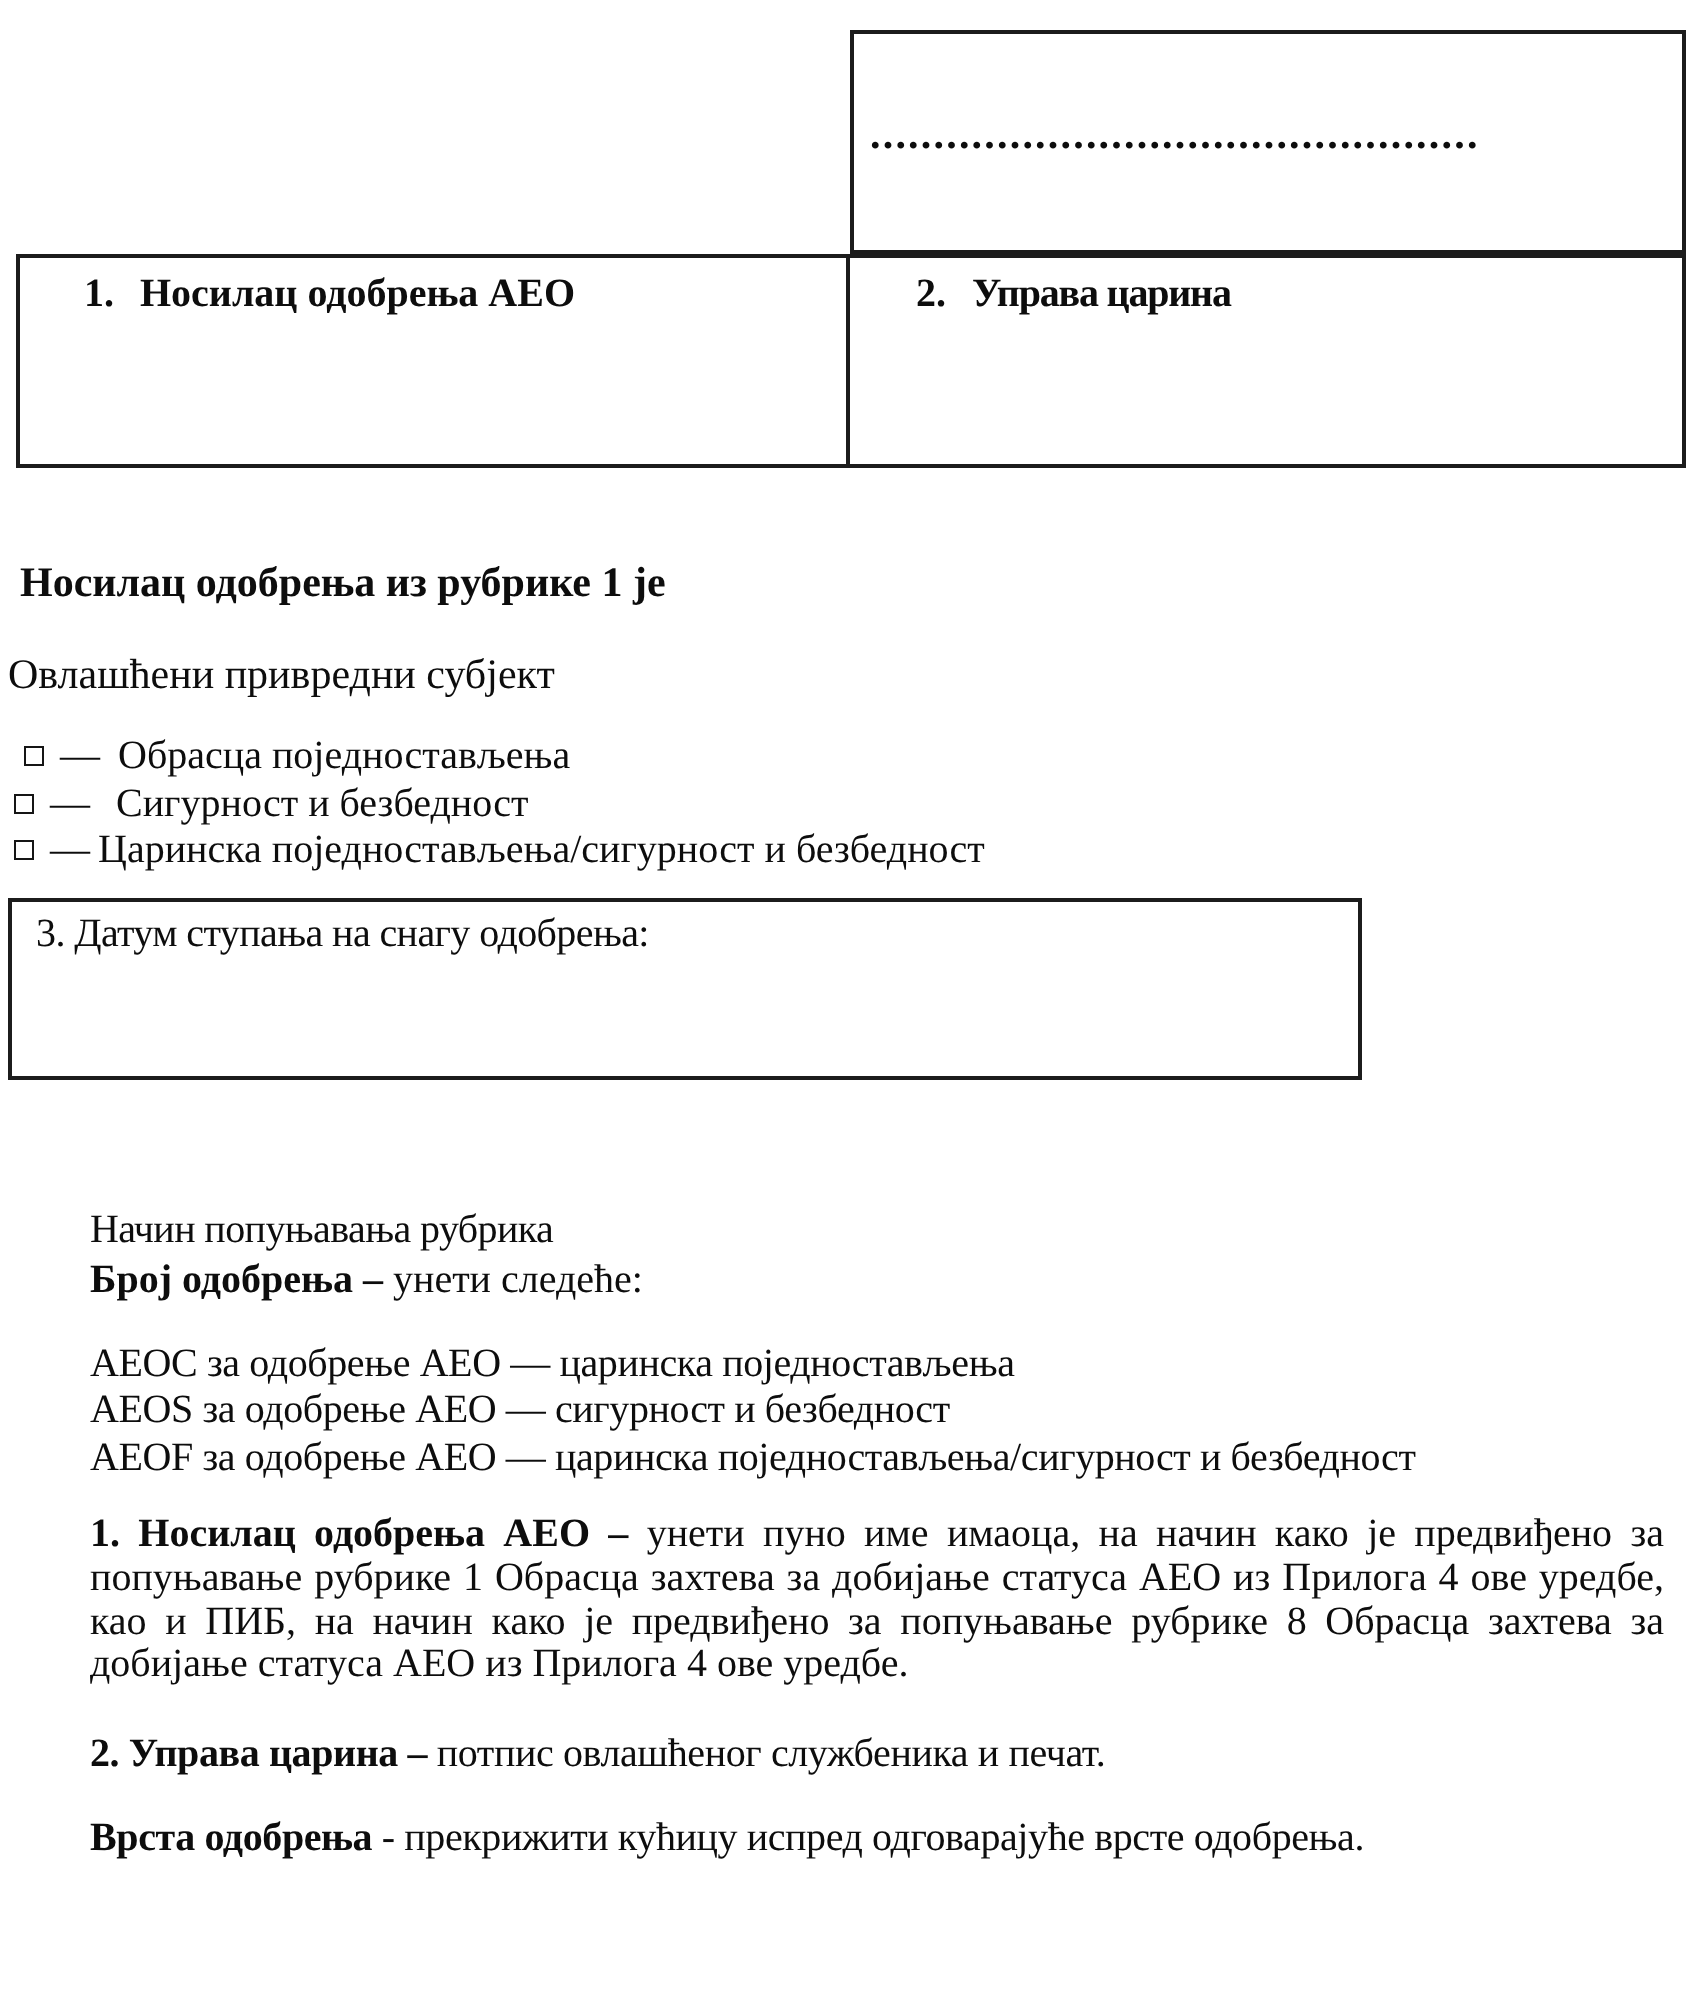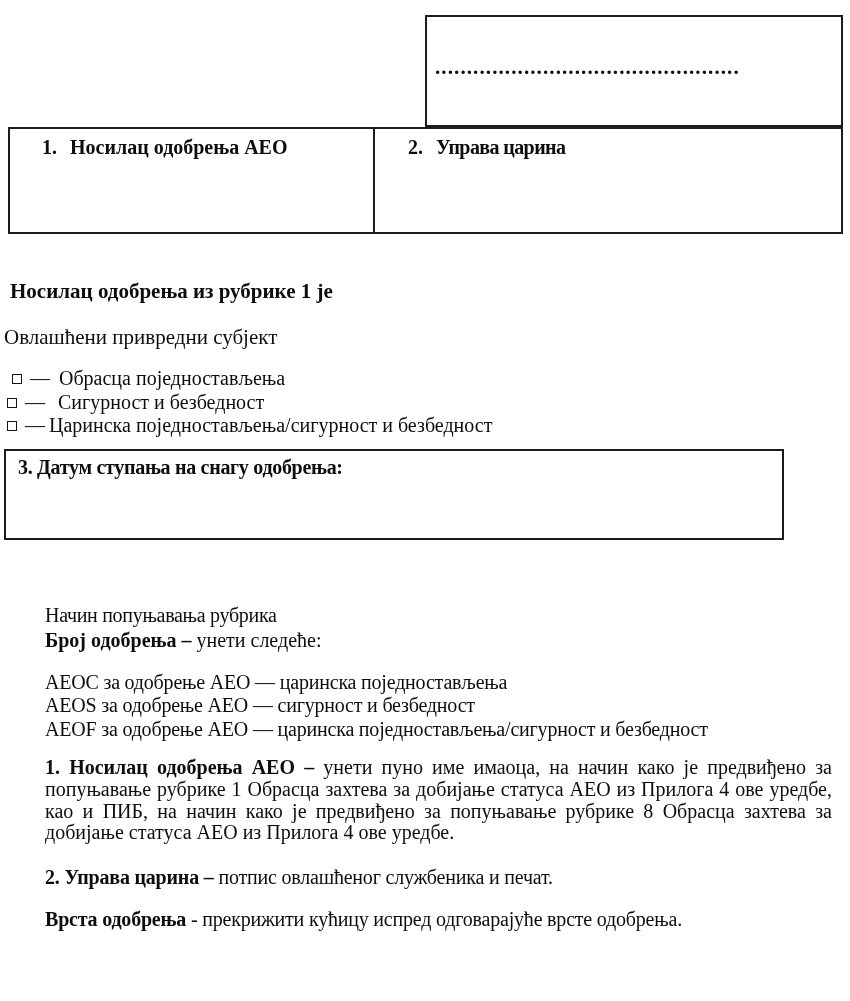--- a/index.html
+++ b/index.html
@@ -32,21 +32,21 @@
 
   
   .main-table {
     position:absolute; left:8px; top:127px;
     width:835px; height:107px;
     border:2px solid #1c1c1c;
     box-sizing:border-box;
     display:flex;
   }
   .cell { font-weight:700; font-size:20px; padding-top:7px; box-sizing:border-box; }
-  .cell-1 { width:365px; border-right:2px solid #1c1c1c; padding-left:32px; }
+  .cell-1 { width:415px; border-right:2px solid #1c1c1c; padding-left:32px; }
   .cell-2 { flex:1; padding-left:33px; }
   .cell-no { margin-right:13px; }
   .cell-2 .cell-label { letter-spacing:-0.6px; }
 
   
   .holder-line {
     position:absolute; left:10px; top:279px;
     font-weight:700; font-size:21px;
   }
   .subject-heading {
@@ -64,25 +64,25 @@
     vertical-align:middle; margin-top:-3px;
   }
   .cb-dash { margin-left:8px; }
   .cb-label { margin-left:9px; }
   .cb-row.r2 .cb-label { margin-left:13px; }
   .cb-row.r3 .cb-label { margin-left:4px; }
 
   
   .date-box {
     position:absolute; left:4px; top:449px;
-    width:780px; height:91px;
+    width:677px; height:91px;
     border:2px solid #1c1c1c;
     box-sizing:border-box;
     padding:5px 10px 0 12px;
-    font-weight:700; font-size:20px; letter-spacing:-0.3px;
+    font-weight:400; font-size:20px; letter-spacing:-0.3px;
   }
 
   
   .instr { position:absolute; left:45px; width:787px; font-size:20px; }
   .instr-title { top:587px; font-weight:400; letter-spacing:-0.3px;margin-top:17px; }
   .instr-number { top:629px; }
   .instr-codes { top:671px; line-height:23.4px; letter-spacing:-0.2px; }
   .para-1 { top:757px; text-align:justify; line-height:21.8px; }
   .para-2 { top:866px; letter-spacing:-0.2px; }
   .para-3 { top:908px; letter-spacing:-0.2px; }

